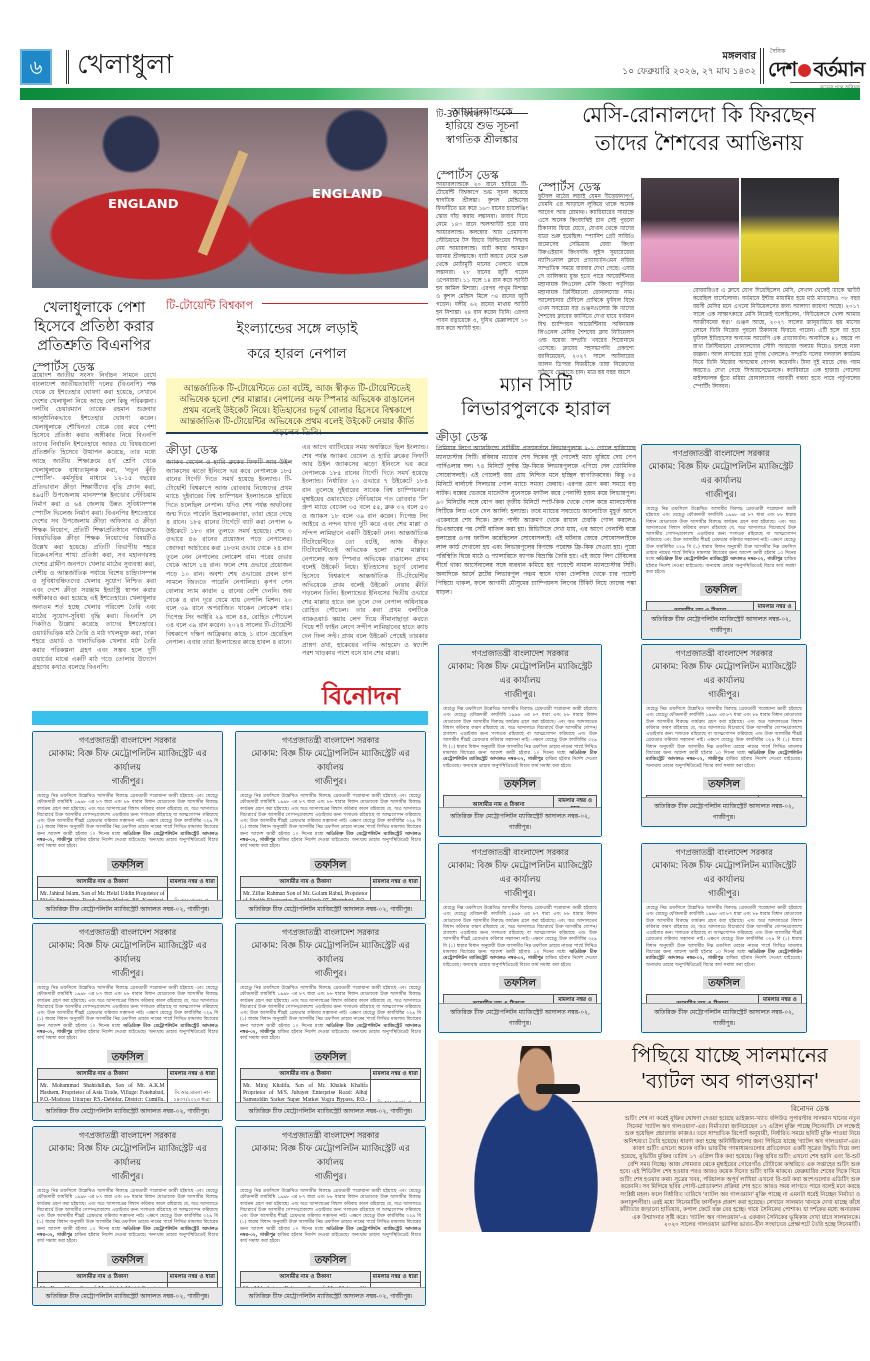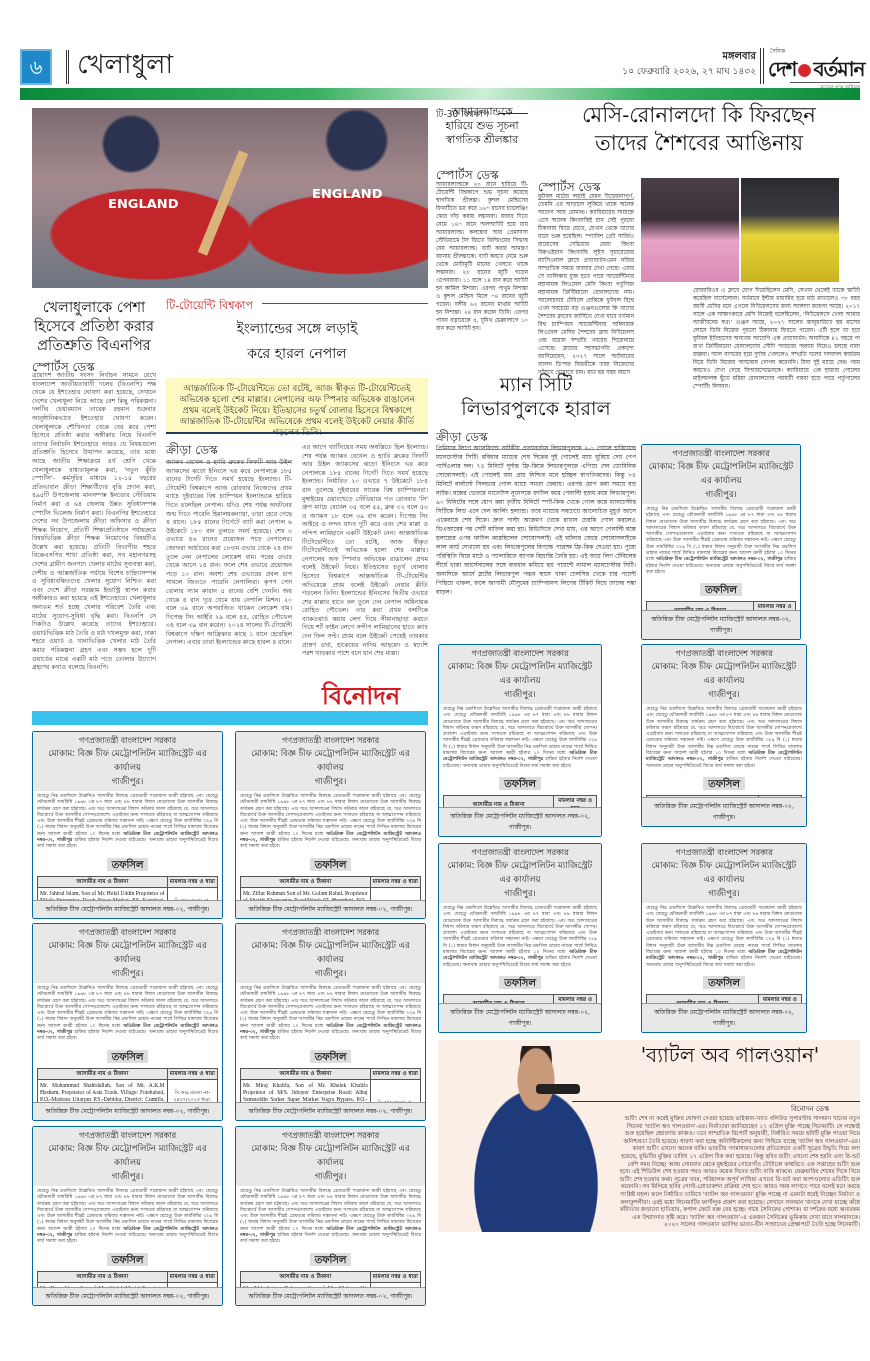--- a/index.html
+++ b/index.html
@@ -354,17 +354,18 @@
     </tbody>
       </table>
     <div class="afoot" style="position: absolute; left: 0px; right: 0px; bottom: 0px;">অতিরিক্ত চীফ মেট্রোপলিটন ম্যাজিস্ট্রেট আদালত নম্বর-০২, গাজীপুর।</div>
     </div>
   </div>
 
 <div class="abs salbox"></div>
 <div class="abs salman"></div>
 <div class="abs glasses"></div>
 <div class="abs hd" style="left:600px;top:1042px;width:260px;font-size:20px;line-height:26px">
+    <div>পিছিয়ে যাচ্ছে সালমানের</div>
     <div>'ব্যাটল অব গালওয়ান'</div>
   </div>
 <div class="abs" style="left:572px;top:1101px;width:288px;border-top:1px solid #333"></div>
 <div class="abs" style="left:760px;top:1103px;width:100px;text-align:center;font-size:7px">বিনোদন ডেস্ক</div>
 <div class="abs body" style="left:618px;top:1115px;width:242px;height:115px;overflow:hidden;font-size:5.7px;line-height:7.6px;text-align:right">শুটিং শেষ না করেই মুক্তির ঘোষণা দেওয়া হয়েছে ভাইজান-খ্যাত বলিউড সুপারস্টার সালমান খানের নতুন সিনেমা 'ব্যাটল অব গালওয়ান'-এর। নির্মাতারা জানিয়েছেন ১৭ এপ্রিল মুক্তি পাচ্ছে সিনেমাটি। সে লক্ষ্যেই শুরু হয়েছিল প্রচারণার কাজও। তবে সাম্প্রতিক রিপোর্ট অনুযায়ী, নির্ধারিত সময়ে ছবিটি মুক্তি পাওয়া নিয়ে অনিশ্চয়তা তৈরি হয়েছে। ধারণা করা হচ্ছে অনির্দিষ্টকালের জন্য পিছিয়ে যাচ্ছে 'ব্যাটল অব গালওয়ান'-এর। কারণ শুটিং এখনো অনেক বাকি। ভারতীয় গণমাধ্যমগুলোর প্রতিবেদনে একটি সূত্রের উদ্ধৃতি দিয়ে বলা হয়েছে, মুভিটির মুক্তির তারিখ ১৭ এপ্রিল ঠিক করা হয়েছে। কিন্তু ছবির শুটিং এখনো শেষ হয়নি এবং রি-শুট বেশি সময় নিচ্ছে। আজ সোমবার থেকে মুম্বাইয়ের গোরেগাঁও টোটাকো কাম্বরিতে এক সপ্তাহের শুটিং শুরু হবে। এই শিডিউল শেষ হওয়ার পরও আরও কয়েক দিনের শুটিং বাকি থাকবে। ফেব্রুয়ারির শেষের দিকে গিয়ে শুটিং শেষ হওয়ার কথা। সূত্রের খবর, পরিচালক অপূর্ব লাখিয়া এখনো রি-শুট করা অংশগুলোর এডিটিং শুরু করেননি। সব মিলিয়ে ছবির পোস্ট-প্রোডাকশন প্রক্রিয়া শেষ হতে আরও সময় লাগতে পারে বলেই মনে করছে সংশ্লিষ্ট মহল। ফলে নির্ধারিত তারিখে 'ব্যাটল অব গালওয়ান' মুক্তি পাচ্ছে না এমনটা ধরেই নিচ্ছেন নির্মাতা ও কলাকুশলীরা। এরই মধ্যে সিনেমাটির ফার্স্টলুক প্রকাশ করা হয়েছে। সেখানে সালমান খানকে দেখা যাচ্ছে কাঁধে কাঁটাতার জড়ানো হাতিয়ার, কপাল ফেটে রক্ত বের হচ্ছে। গায়ে সৈনিকের পোশাক। যা দর্শকের মধ্যে অন্যরকম এক উন্মাদনার সৃষ্টি করে। 'ব্যাটল অব গালওয়ান'-এ একজন সৈনিকের ভূমিকায় দেখা যাবে সালমানকে। ২০২০ সালের গালওয়ান ভ্যালির ভারত-চীন সংঘাতের প্রেক্ষাপটে তৈরি হচ্ছে সিনেমাটি।</div>
 
 </body></html>

